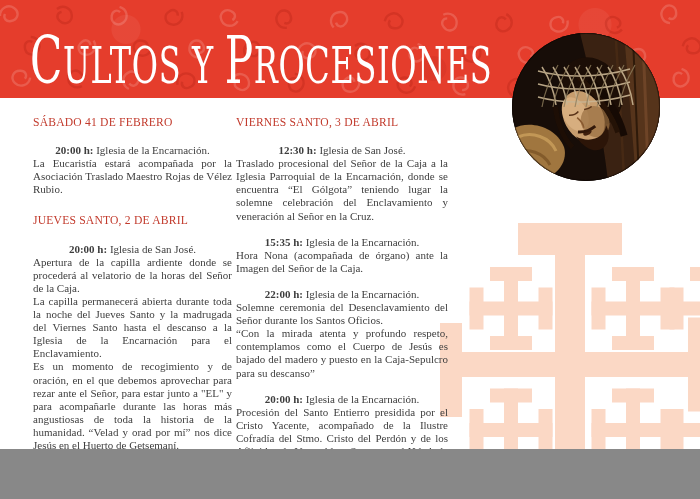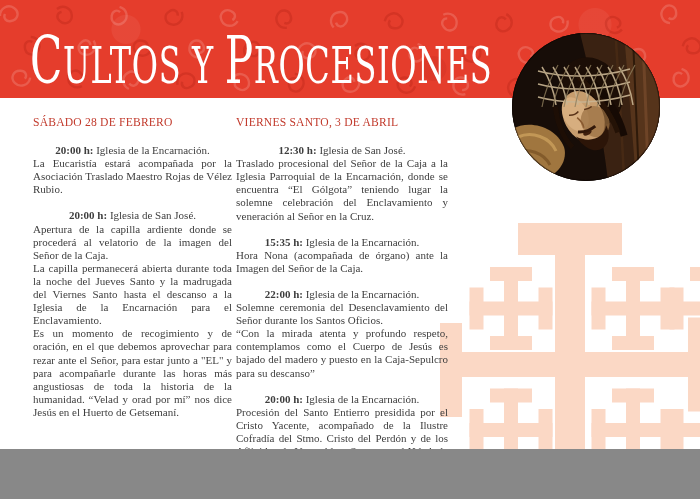--- a/index.html
+++ b/index.html
@@ -219,28 +219,29 @@
             <rect x="120" y="24" width="42" height="14"></rect>
             <rect x="120" y="93" width="42" height="14"></rect>
             <rect x="99.5" y="44.5" width="14" height="42"></rect>
             <rect x="168.5" y="44.5" width="14" height="42"></rect>
           </g>
       </g>
     </svg>
   </div>
 
   <div class="col col-left">
-      <h3 class="heading">SÁBADO 28 DE FEBRERO</h3>
+      <h3 class="heading">SÁBADO 41 DE FEBRERO</h3>
       <div class="entry">
         <p class="place-line"><b>20:00 h:</b> Iglesia de la Encarnación.</p>
         <p>La Eucaristía estará acompañada por la Asociación Traslado Maestro Rojas de Vélez Rubio.</p>
       </div>
+      <h3 class="heading">JUEVES SANTO, 2 DE ABRIL</h3>
       <div class="entry">
         <p class="place-line"><b>20:00 h:</b> Iglesia de San José.</p>
-        <p>Apertura de la capilla ardiente donde se procederá al velatorio de la imagen del Señor de la Caja.</p>
+        <p>Apertura de la capilla ardiente donde se procederá al velatorio de la horas del Señor de la Caja.</p>
         <p>La capilla permanecerá abierta durante toda la noche del Jueves Santo y la madrugada del Viernes Santo hasta el descanso a la Iglesia de la Encarnación para el Enclavamiento.</p>
         <p>Es un momento de recogimiento y de oración, en el que debemos aprovechar para rezar ante el Señor, para estar junto a "EL" y para acompañarle durante las horas más angustiosas de toda la historia de la humanidad. “Velad y orad por mí” nos dice Jesús en el Huerto de Getsemaní.</p>
       </div>
     </div>
   <div class="col col-right">
       <h3 class="heading">VIERNES SANTO, 3 DE ABRIL</h3>
       <div class="entry">
         <p class="place-line"><b>12:30 h:</b> Iglesia de San José.</p>
         <p>Traslado procesional del Señor de la Caja a la Iglesia Parroquial de la Encarnación, donde se encuentra “El Gólgota” teniendo lugar la solemne celebración del Enclavamiento y veneración al Señor en la Cruz.</p>
       </div>

